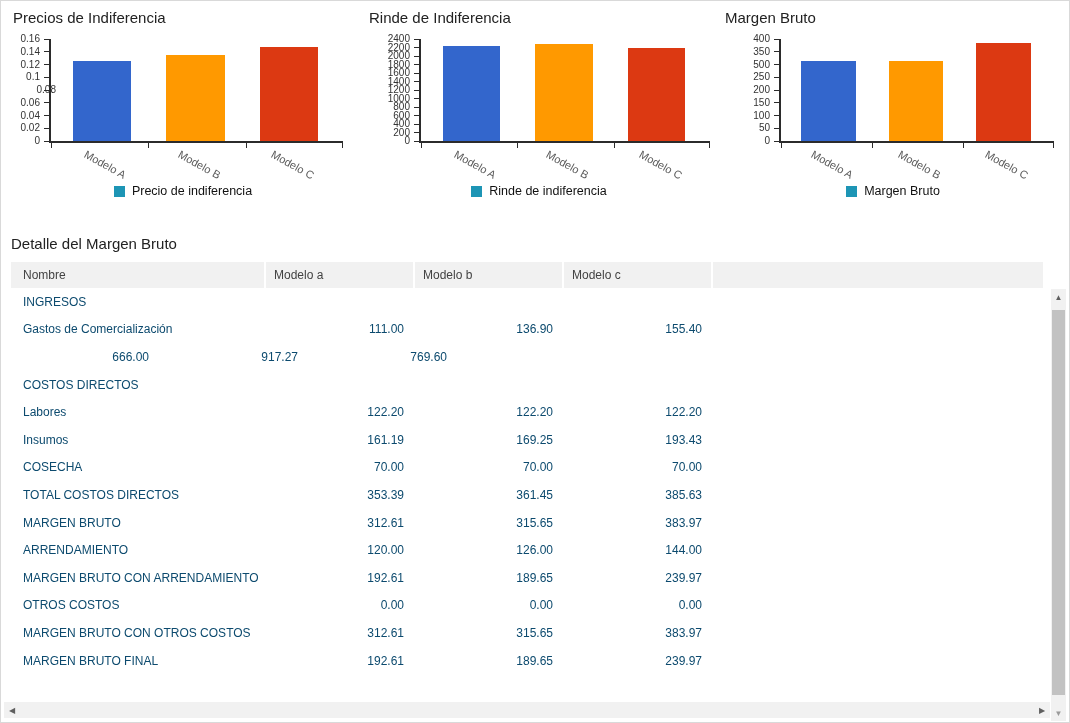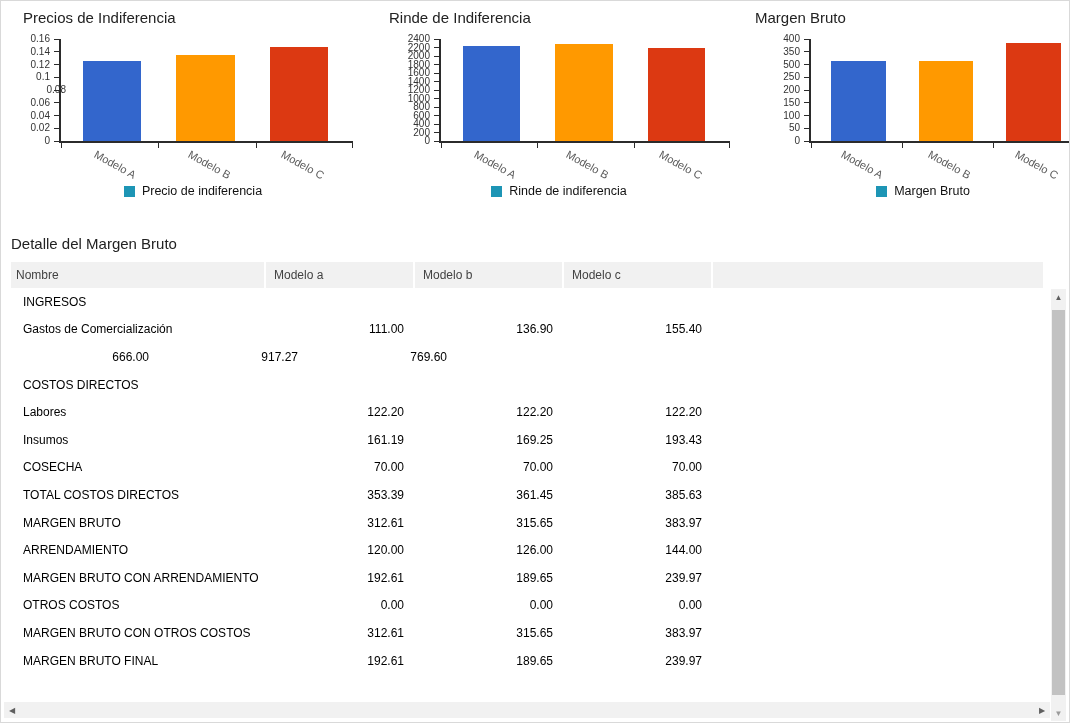--- a/index.html
+++ b/index.html
@@ -3,44 +3,44 @@
 <meta charset="utf-8">
 <style>
   html,body { margin:0; padding:0; background:#fff; }
   .page {
     position:relative; width:1070px; height:723px; box-sizing:border-box;
     background:#fff; border:1px solid #d9d9d9; overflow:hidden;
     font-family:"Liberation Sans", sans-serif;
   }
   
   .charts-row { position:absolute; left:4px; top:4px; display:flex; }
-  .chart { position:relative;margin-left:10px; }
+  .chart { position:relative; }
   .chart-title { font-size:15px; color:#222; margin:4px 0 4px 8px; line-height:18px; }
   .chart-area { position:relative; height:150px; }
   .plot { position:absolute; top:8px; border-left:2px solid #2b2b2b; border-bottom:2px solid #2b2b2b; box-sizing:content-box; }
   .ylab { position:absolute; font-size:10px; color:#333; text-align:right; height:11px; line-height:11px; }
   .ymark { position:absolute; width:5px; height:1px; background:#2b2b2b; left:-7px; }
   .xtickmark { position:absolute; width:1px; height:5px; background:#2b2b2b; bottom:-7px; }
   .bar { position:absolute; bottom:0; }
   .xlab { position:absolute; font-size:11px; color:#5a5a5a; white-space:nowrap;
           transform:rotate(29deg); transform-origin:left top; }
   .legend { display:flex; justify-content:center; align-items:center; margin-top:3px; }
   .swatch { width:11px; height:11px; margin-right:7px; display:inline-block; }
   .legend-label { font-size:12.5px; color:#111; }
   
   .table-title { position:absolute; left:10px; top:234px; font-size:15px; color:#222; }
   .grid { position:absolute; left:10px; top:261px; width:1032px; }
   .grid-header { display:flex; height:26px; }
   .hcell { background:#f1f1f1; font-size:12px; color:#424242; line-height:26px;
            margin-right:2px; box-sizing:border-box; }
-  .hcell.name { width:253px; padding-left:5px; }
+  .hcell.name { width:253px; padding-left:12px; }
   .hcell.val  { width:147px; padding-left:8px; }
   .hcell.fill { flex:1; margin-right:0; }
   .grid-body { height:414px; overflow:hidden; background:#fff; }
-  .trow { display:flex; height:27.6px; align-items:center; font-size:12px; color:#000000; }
+  .trow { display:flex; height:27.6px; align-items:center; font-size:12px; color:#0c4a6e; }
   .tname { width:255px; padding-left:12px; box-sizing:border-box; white-space:nowrap; }
   .tval  { width:149px; padding-right:11px; box-sizing:border-box; text-align:right; }
   
   .vscroll { position:absolute; right:3px; top:288px; width:15px; height:432px;
              display:flex; flex-direction:column; }
   .hscroll { position:absolute; left:3px; right:19px; bottom:4px; height:16px;
              background:#f1f1f1; display:flex; align-items:center; justify-content:space-between; }
   .sbtn { height:16px; width:15px; background:#f1f1f1; display:flex; align-items:center;
           justify-content:center; font-size:8px; color:#5f5f5f; flex:0 0 auto; }
   .hbtn { width:16px; height:16px; display:flex; align-items:center; justify-content:center;

